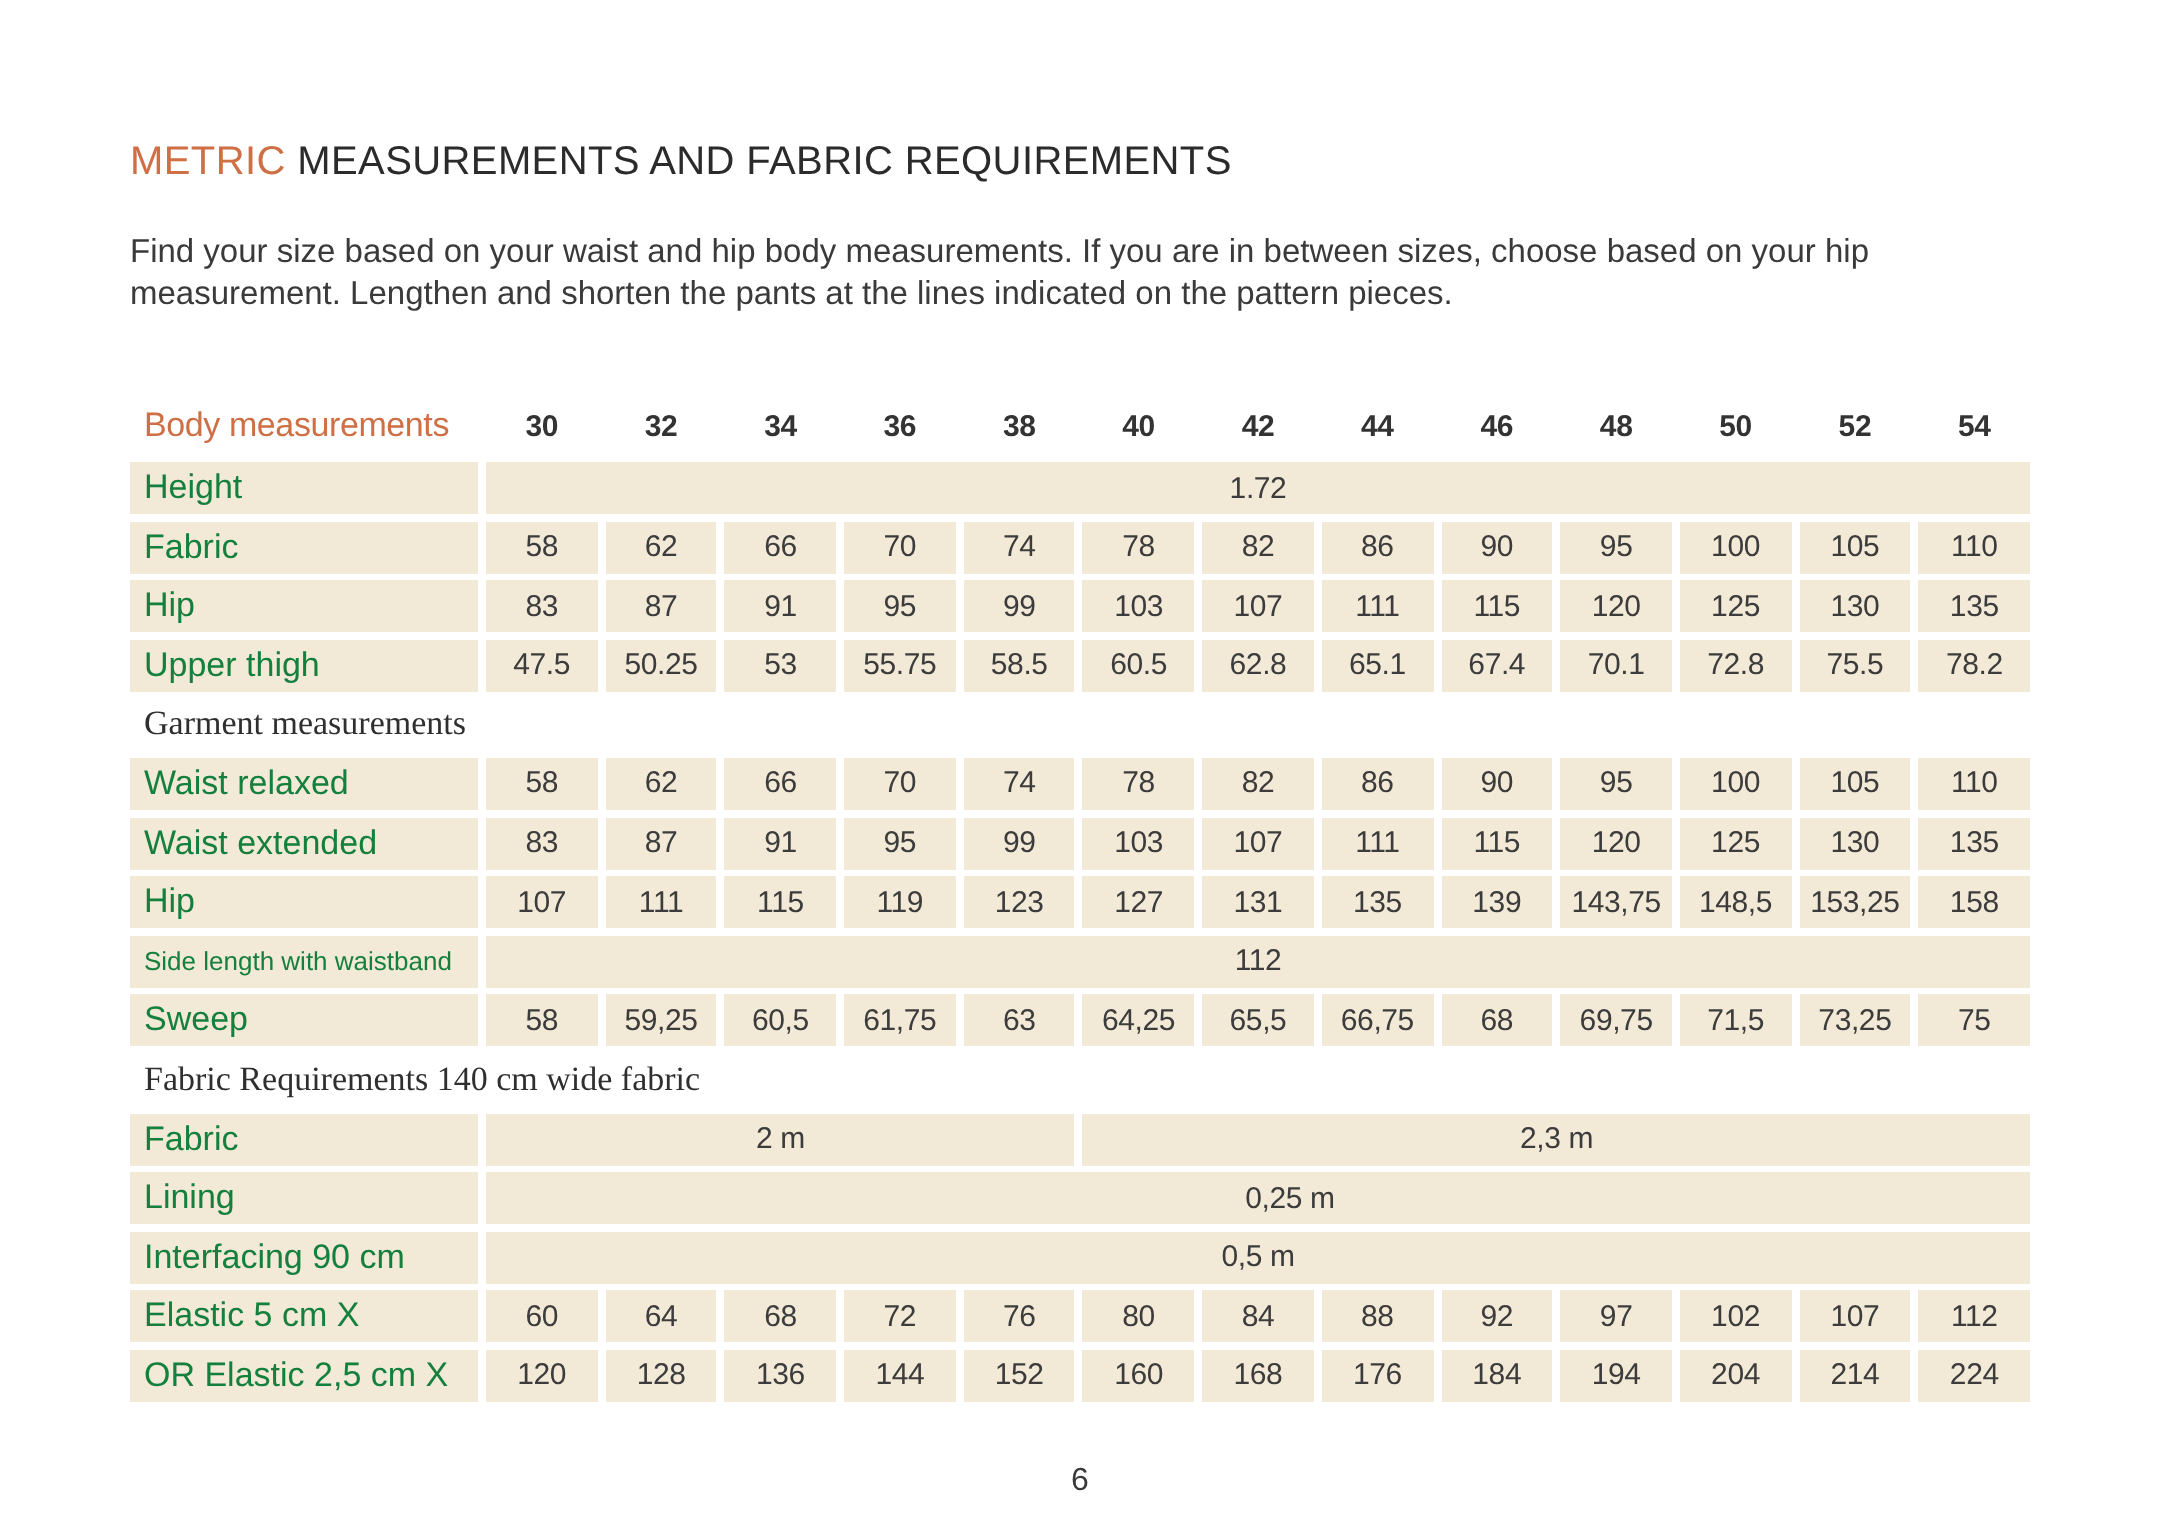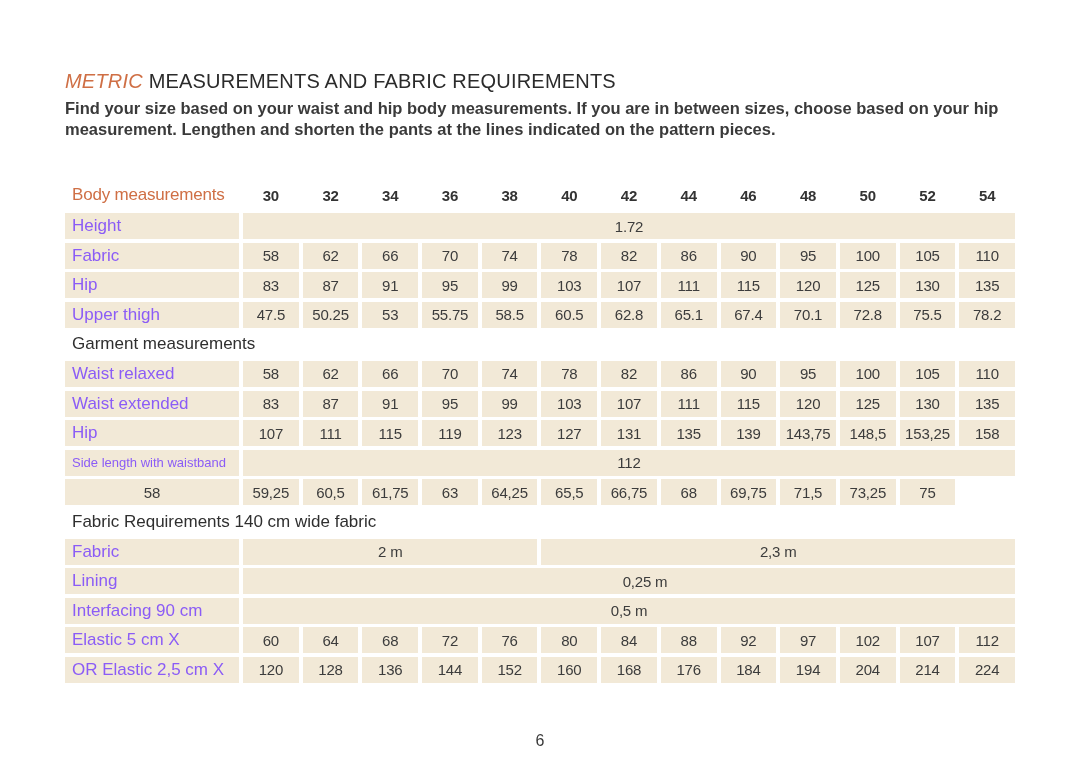--- a/index.html
+++ b/index.html
@@ -7,22 +7,22 @@
   body {
     font-family:"Liberation Sans", sans-serif;
     background:#ffffff;
     color:#2f2f2f;
     position:relative;
     overflow:hidden;
   }
   .page { position:absolute; left:65px; top:70px; width:950px; }
 
   .title { font-size:20px; letter-spacing:0.2px; color:#2b2b2b; white-space:nowrap; }
-  .title .accent { color:#cf6f45;font-style:italic; }
-  .subtitle { margin-top:5px; font-size:16.5px; line-height:21px; color:#3a3a3a;font-weight:bold; }
+  .title .accent { color:#cf6f45; }
+  .subtitle { margin-top:23px; font-size:16.5px; line-height:21px; color:#3a3a3a; }
   .subtitle div { white-space:nowrap; }
 
   .table { margin-top:42px; }
   .trow {
     display:grid;
     grid-template-columns:174px repeat(13, 1fr);
     column-gap:4px;
     height:26px;
     margin-bottom:3.6px;
   }
@@ -34,34 +34,35 @@
     justify-content:center;
     font-size:15px;
     color:#3c3c3c;
     letter-spacing:-0.2px;
     overflow:hidden;
   }
   .lcell {
     justify-content:flex-start;
     padding-left:7px;
     font-size:17px;
-    color:#8b5cf6;
+    color:#15803d;
     letter-spacing:0;
   }
   .lcell.small { font-size:13px;text-align:center; }
   .hsize { background:transparent; font-weight:bold; font-size:15px; color:#333; }
   .hlabel { background:transparent; color:#cf6f45; font-size:17px; padding-left:7px; justify-content:flex-start; }
   .srow {
     height:26px;
     display:flex;
     align-items:center;
     padding-left:7px;
     font-size:17px;
     color:#2f2f2f;
     margin-bottom:3.6px;
+    font-family:Liberation Serif, serif;
   }
   .page-number {
     position:absolute;
     left:0; right:0;
     top:732px;
     text-align:center;
     font-size:16px;
     color:#3a3a3a;
   }
 </style>
@@ -192,20 +193,21 @@
         <div class="cell">143,75</div>
         <div class="cell">148,5</div>
         <div class="cell">153,25</div>
         <div class="cell">158</div>
       </div>
       <div class="trow">
         <div class="cell lcell small">Side length with waistband</div>
         <div class="cell" style="grid-column: 2 / -1;">112</div>
       </div>
       <div class="trow">
+        <div class="cell lcell">Sweep</div>
         <div class="cell">58</div>
         <div class="cell">59,25</div>
         <div class="cell">60,5</div>
         <div class="cell">61,75</div>
         <div class="cell">63</div>
         <div class="cell">64,25</div>
         <div class="cell">65,5</div>
         <div class="cell">66,75</div>
         <div class="cell">68</div>
         <div class="cell">69,75</div>

